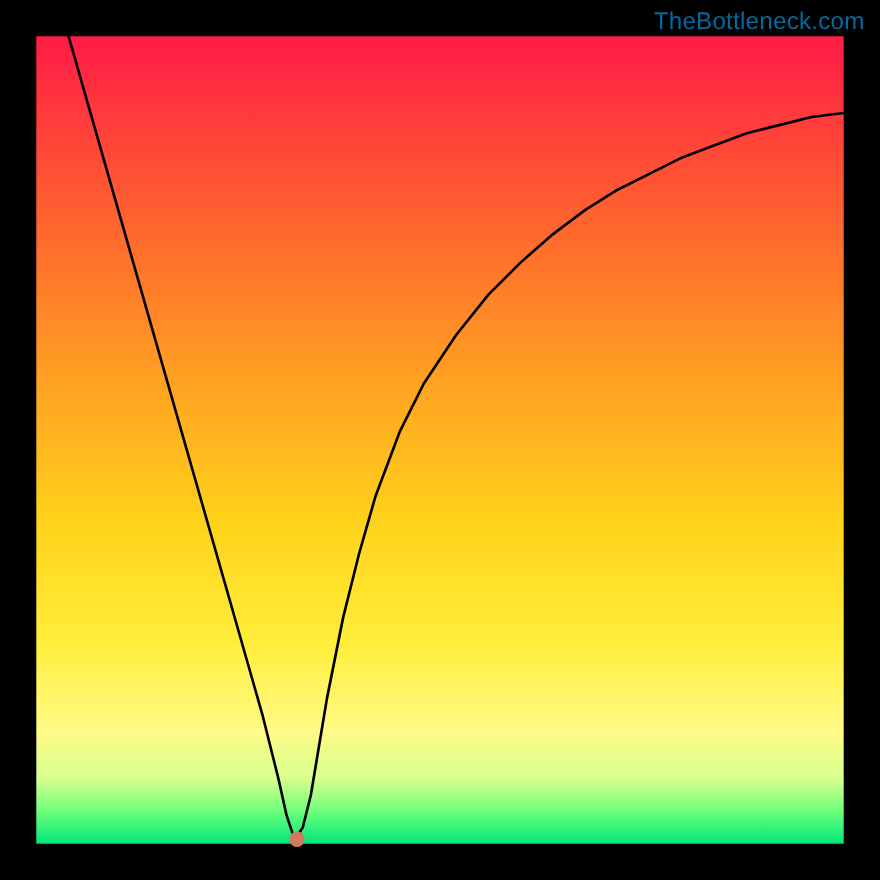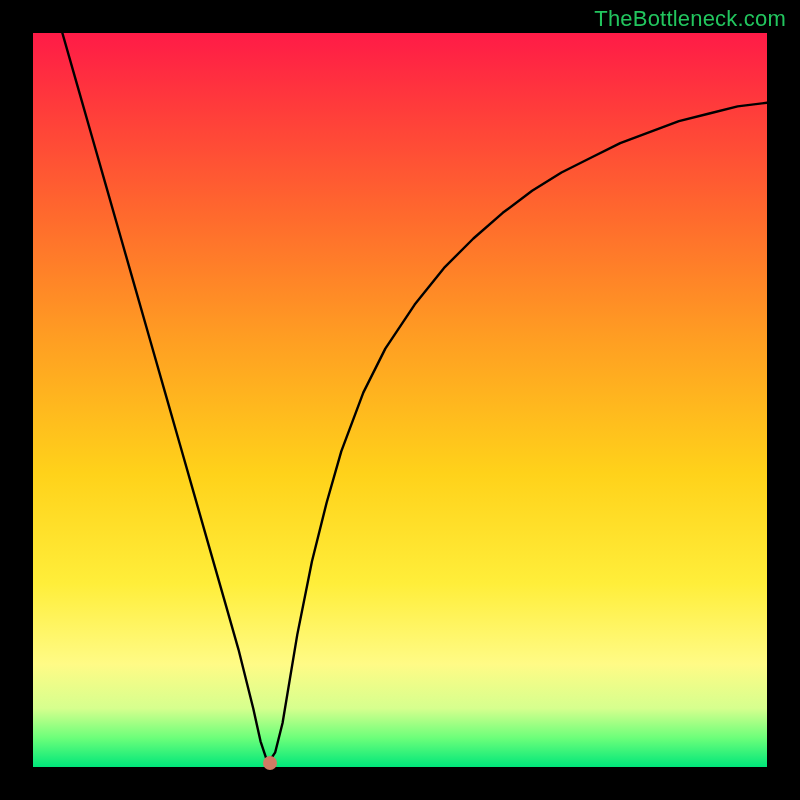--- a/index.html
+++ b/index.html
@@ -49,21 +49,21 @@
     position: absolute;
     left: 0;
     top: 0;
     width: 734px;
     height: 734px;
   }
   .watermark {
     position: absolute;
     top: 6px;
     right: 14px;
-    color: #22c55e;
+    color: #0369a1;
     font-size: 22px;
     letter-spacing: 0.2px;
     font-weight: 500;
   }
 </style>
 </head>
 <body>
 
 <div class="frame">
   <div class="plot-area">

